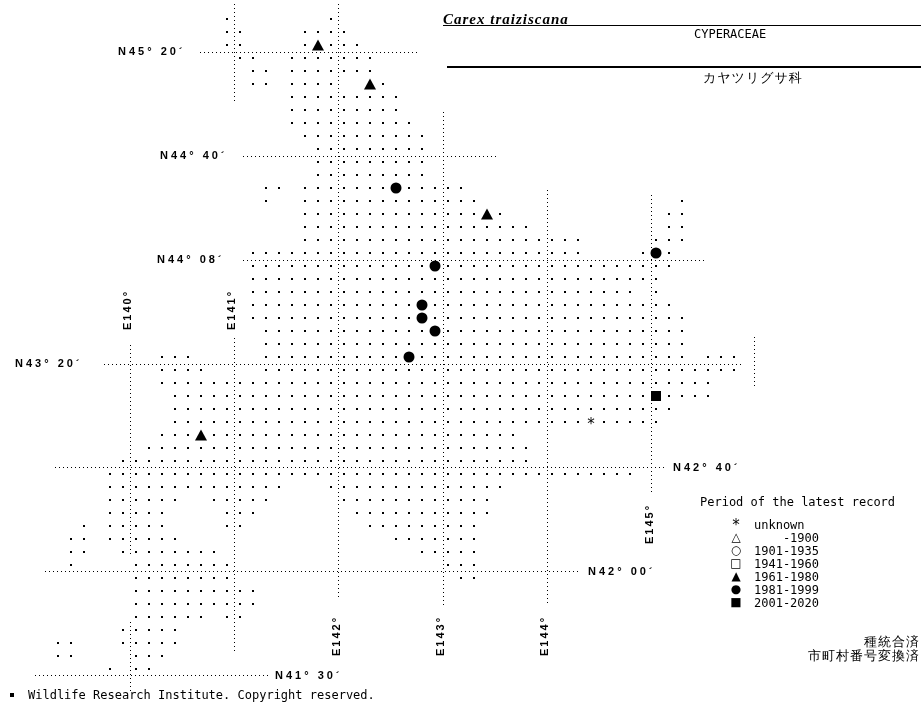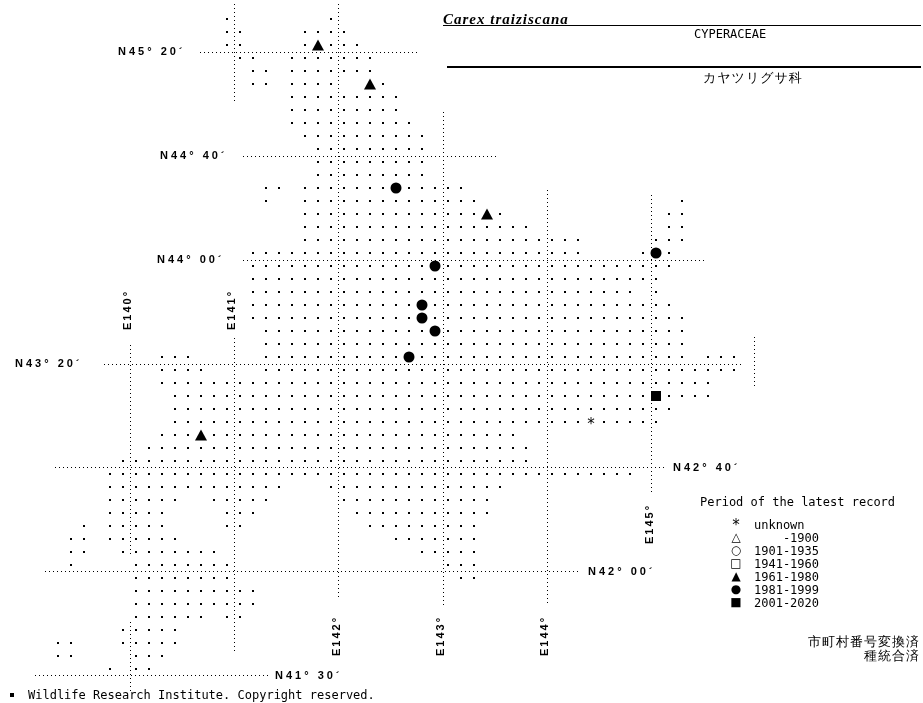--- a/index.html
+++ b/index.html
@@ -1057,21 +1057,21 @@
       <div class="marker marker-circle" style="left: 422px; top: 318px;"></div>
       <div class="marker marker-circle" style="left: 435px; top: 331px;"></div>
       <div class="marker marker-circle" style="left: 409px; top: 357px;"></div>
       <div class="marker marker-square" style="left: 656px; top: 396px;"></div>
       <div class="marker marker-asterisk" style="left: 591px; top: 422px;">*</div>
       <div class="hline" style="left: 200px; top: 52px; width: 218px;"></div>
       <div class="coord" style="left: 118px; top: 45px;">N45° 20´</div>
       <div class="hline" style="left: 243px; top: 156px; width: 254px;"></div>
       <div class="coord" style="left: 160px; top: 149px;">N44° 40´</div>
       <div class="hline" style="left: 243px; top: 260px; width: 461px;"></div>
-      <div class="coord" style="left: 157px; top: 253px;">N44° 00´</div>
+      <div class="coord" style="left: 157px; top: 253px;">N44° 08´</div>
       <div class="hline" style="left: 104px; top: 364px; width: 640px;"></div>
       <div class="coord" style="left: 15px; top: 357px;">N43° 20´</div>
       <div class="hline" style="left: 55px; top: 467px; width: 611px;"></div>
       <div class="coord" style="left: 673px; top: 461px;">N42° 40´</div>
       <div class="hline" style="left: 45px; top: 571px; width: 535px;"></div>
       <div class="coord" style="left: 588px; top: 565px;">N42° 00´</div>
       <div class="hline" style="left: 35px; top: 675px; width: 233px;"></div>
       <div class="coord" style="left: 275px; top: 669px;">N41° 30´</div>
       <div class="vline" style="left: 130px; top: 345px; height: 212px;"></div>
       <div class="vline" style="left: 130px; top: 622px; height: 70px;"></div>
@@ -1124,19 +1124,19 @@
           <span class="legend-label">1981-1999</span>
         </div>
         <div class="legend-item">
           <span class="legend-sym">■</span>
           <span class="legend-label">2001-2020</span>
         </div>
       </div>
   </div>
 
   <div class="footer-right">
+    <div class="fr-ja">種統合済</div>
     <div class="fr-ja">市町村番号変換済</div>
-    <div class="fr-ja">種統合済</div>
   </div>
 
   <div class="copyright"><span class="copy-bullet"></span><span>Wildlife Research Institute. Copyright reserved.</span></div>
 
 </div>
 
 </body></html>

